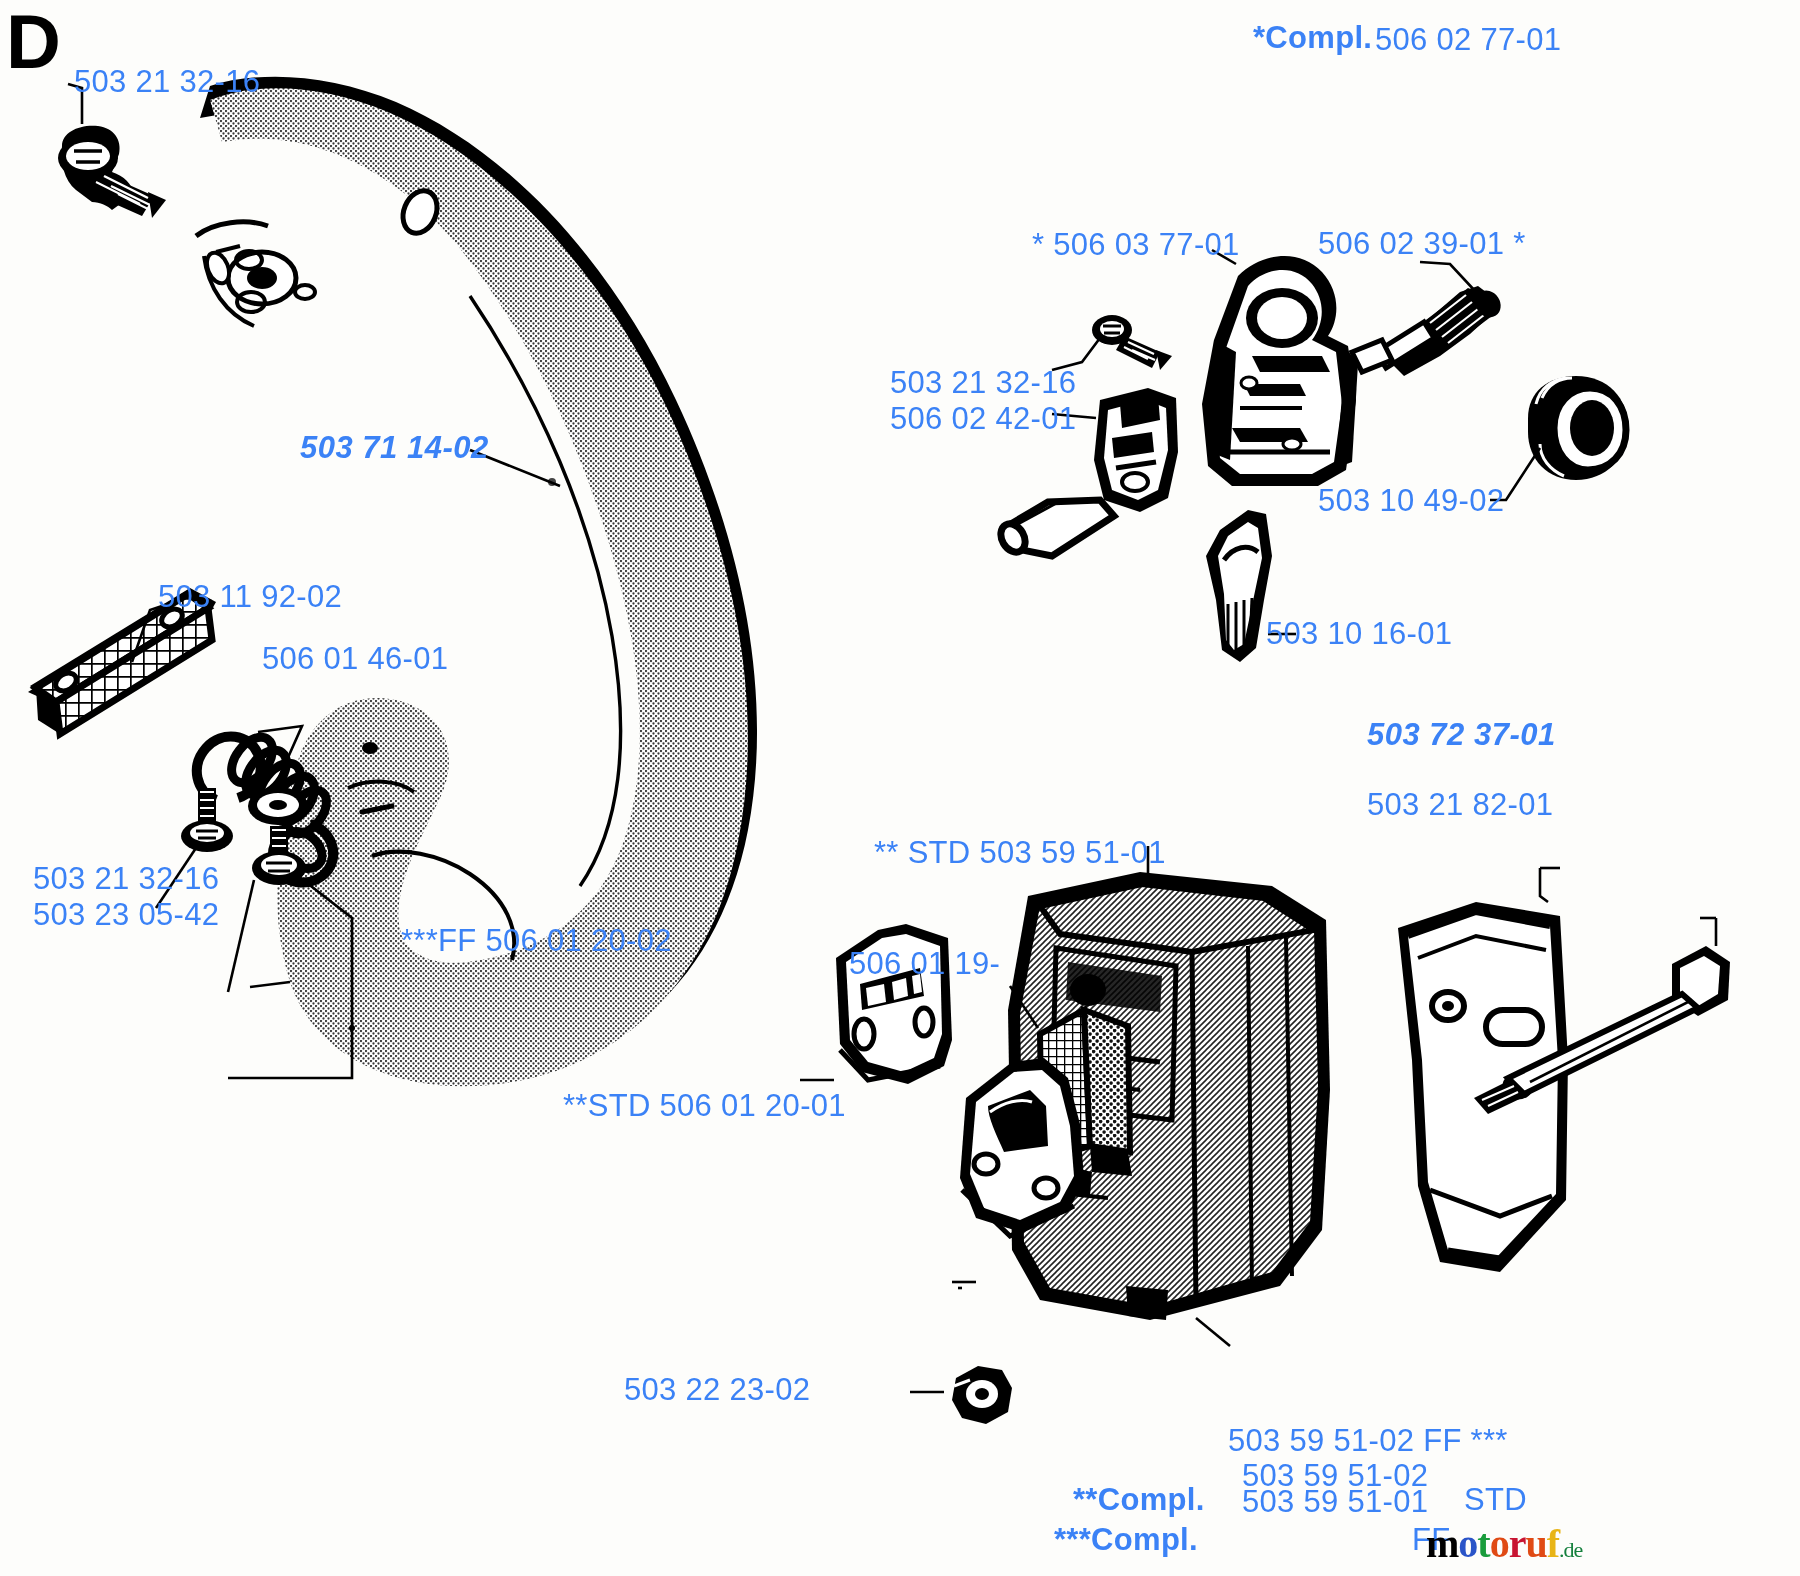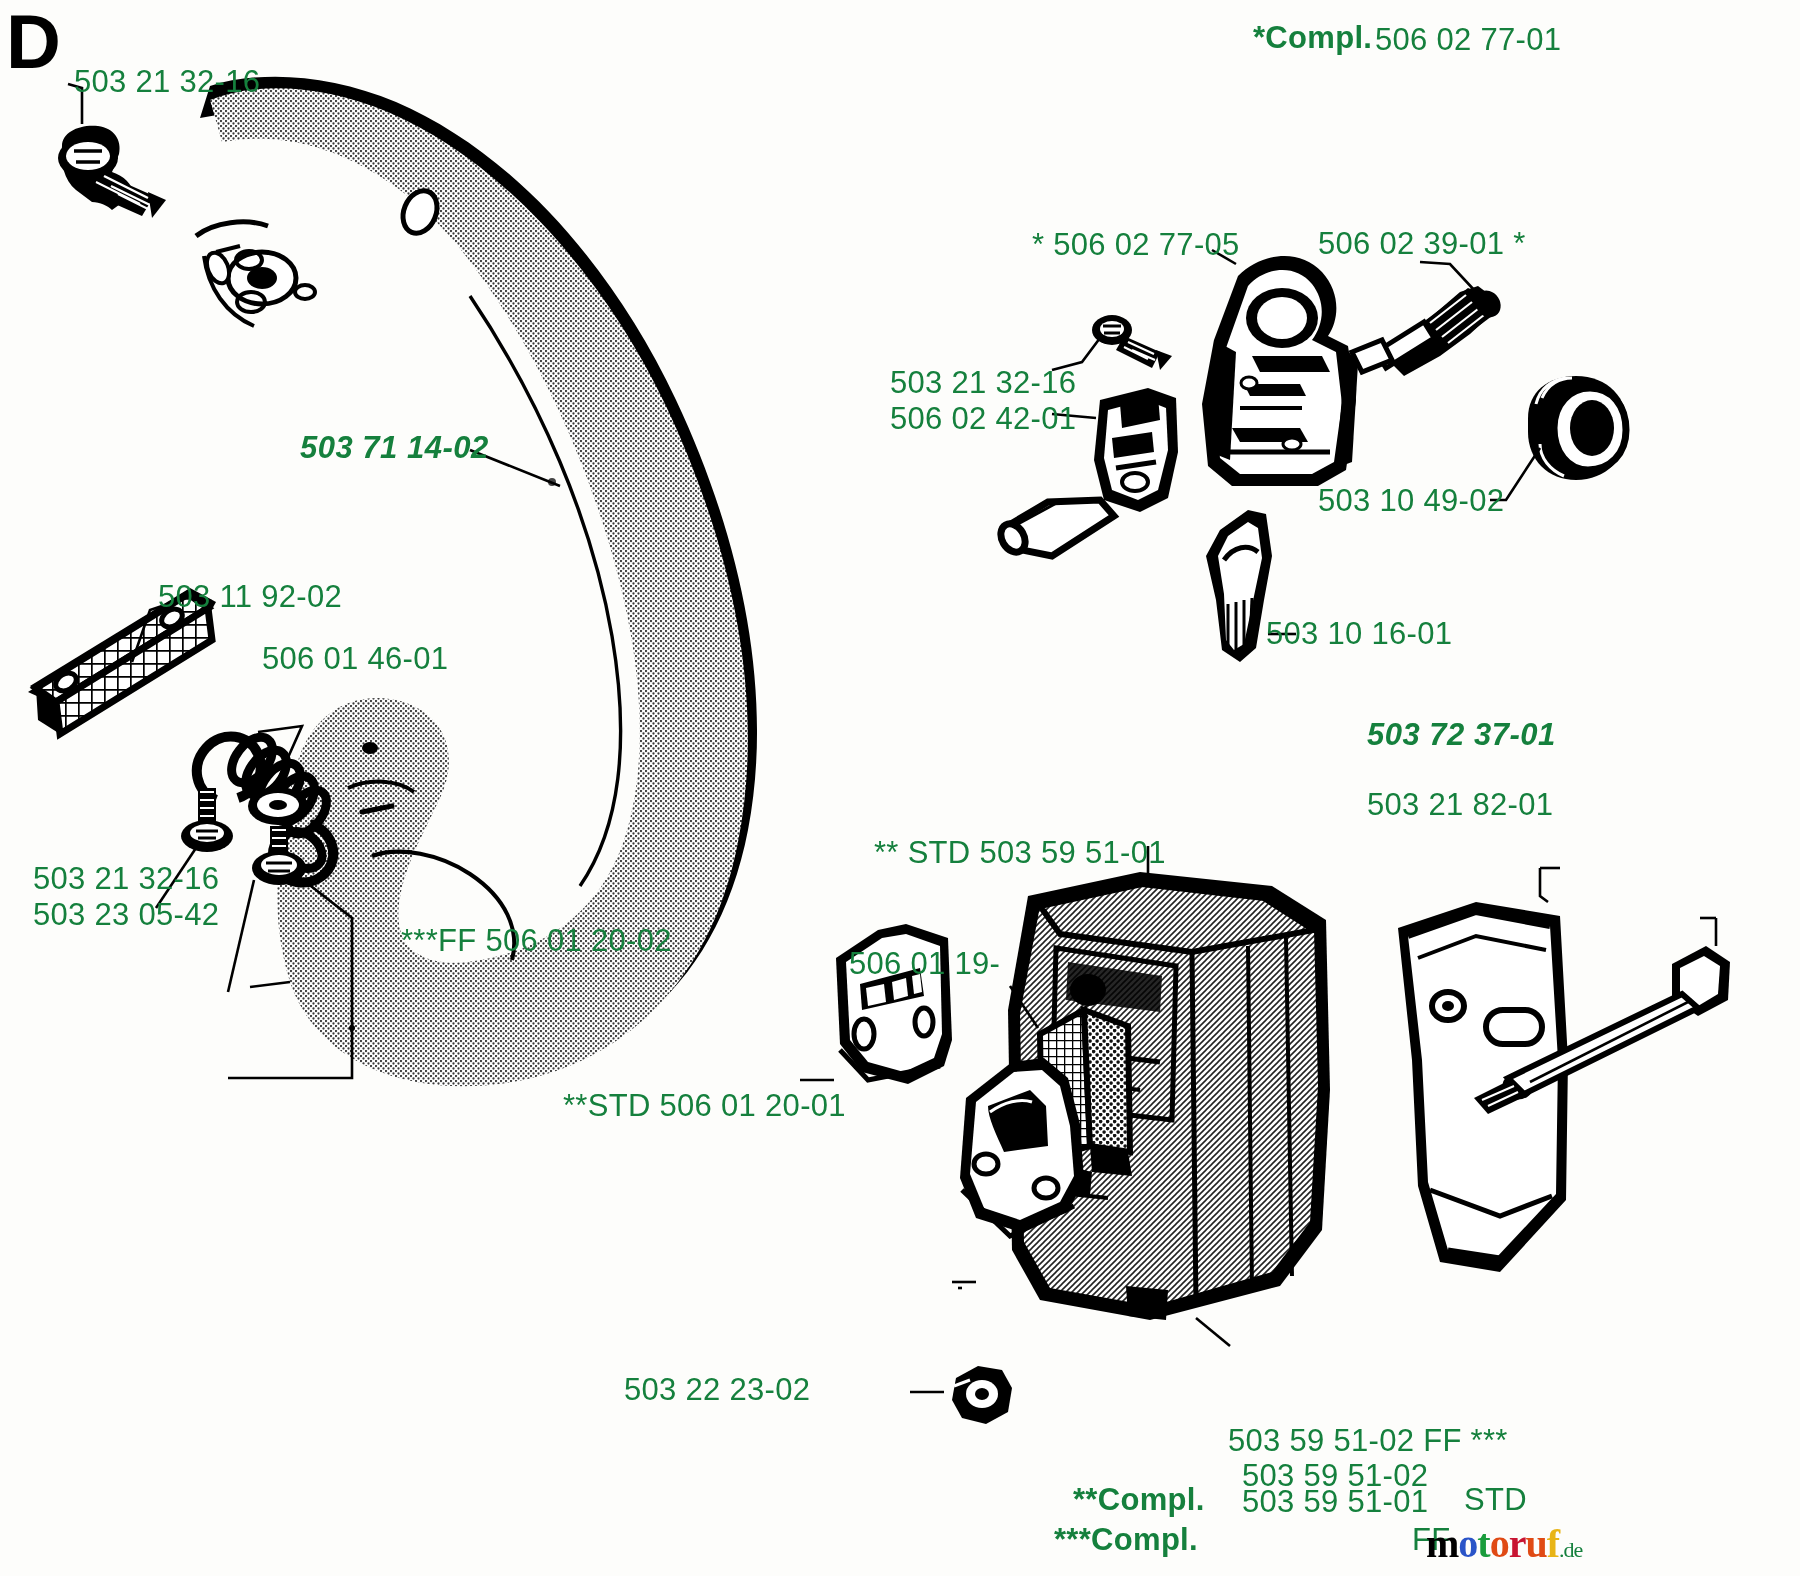--- a/index.html
+++ b/index.html
@@ -15,21 +15,21 @@
     background:#fdfdfb;
     overflow:hidden;
   }
   .lbl{
     position:absolute;
     white-space:nowrap;
     font-family:"Liberation Sans", sans-serif;
     font-size:31px;
     line-height:1.05;
     letter-spacing:0.3px;
-    color:#15803d;
+    color:#3b82f6;
   }
   .lbl.bold-italic{
     font-weight:bold;
     font-style:italic;
     letter-spacing:0.5px;
   }
   .lbl.bold{font-weight:bold;}
   .section-letter{
     position:absolute;
     font-family:"Liberation Sans", sans-serif;
@@ -513,21 +513,21 @@
   <div class="lbl bold-italic" style="left:300px; top:432px;">503 71 14-02</div>
 
   <div class="lbl" style="left:158px; top:581px;">503 11 92-02</div>
 
   <div class="lbl" style="left:262px; top:643px;">506 01 46-01</div>
 
   <div class="lbl" style="left:33px; top:863px;">503 21 32-16</div>
 
   <div class="lbl" style="left:33px; top:899px;">503 23 05-42</div>
 
-  <div class="lbl" style="left:1032px; top:229px;">* 506 02 77-05</div>
+  <div class="lbl" style="left:1032px; top:229px;">* 506 03 77-01</div>
 
   <div class="lbl" style="left:1318px; top:228px;">506 02 39-01 *</div>
 
   <div class="lbl" style="left:890px; top:367px;">503 21 32-16</div>
 
   <div class="lbl" style="left:890px; top:403px;">506 02 42-01</div>
 
   <div class="lbl" style="left:1318px; top:485px;">503 10 49-02</div>
 
   <div class="lbl" style="left:1266px; top:618px;">503 10 16-01</div>

